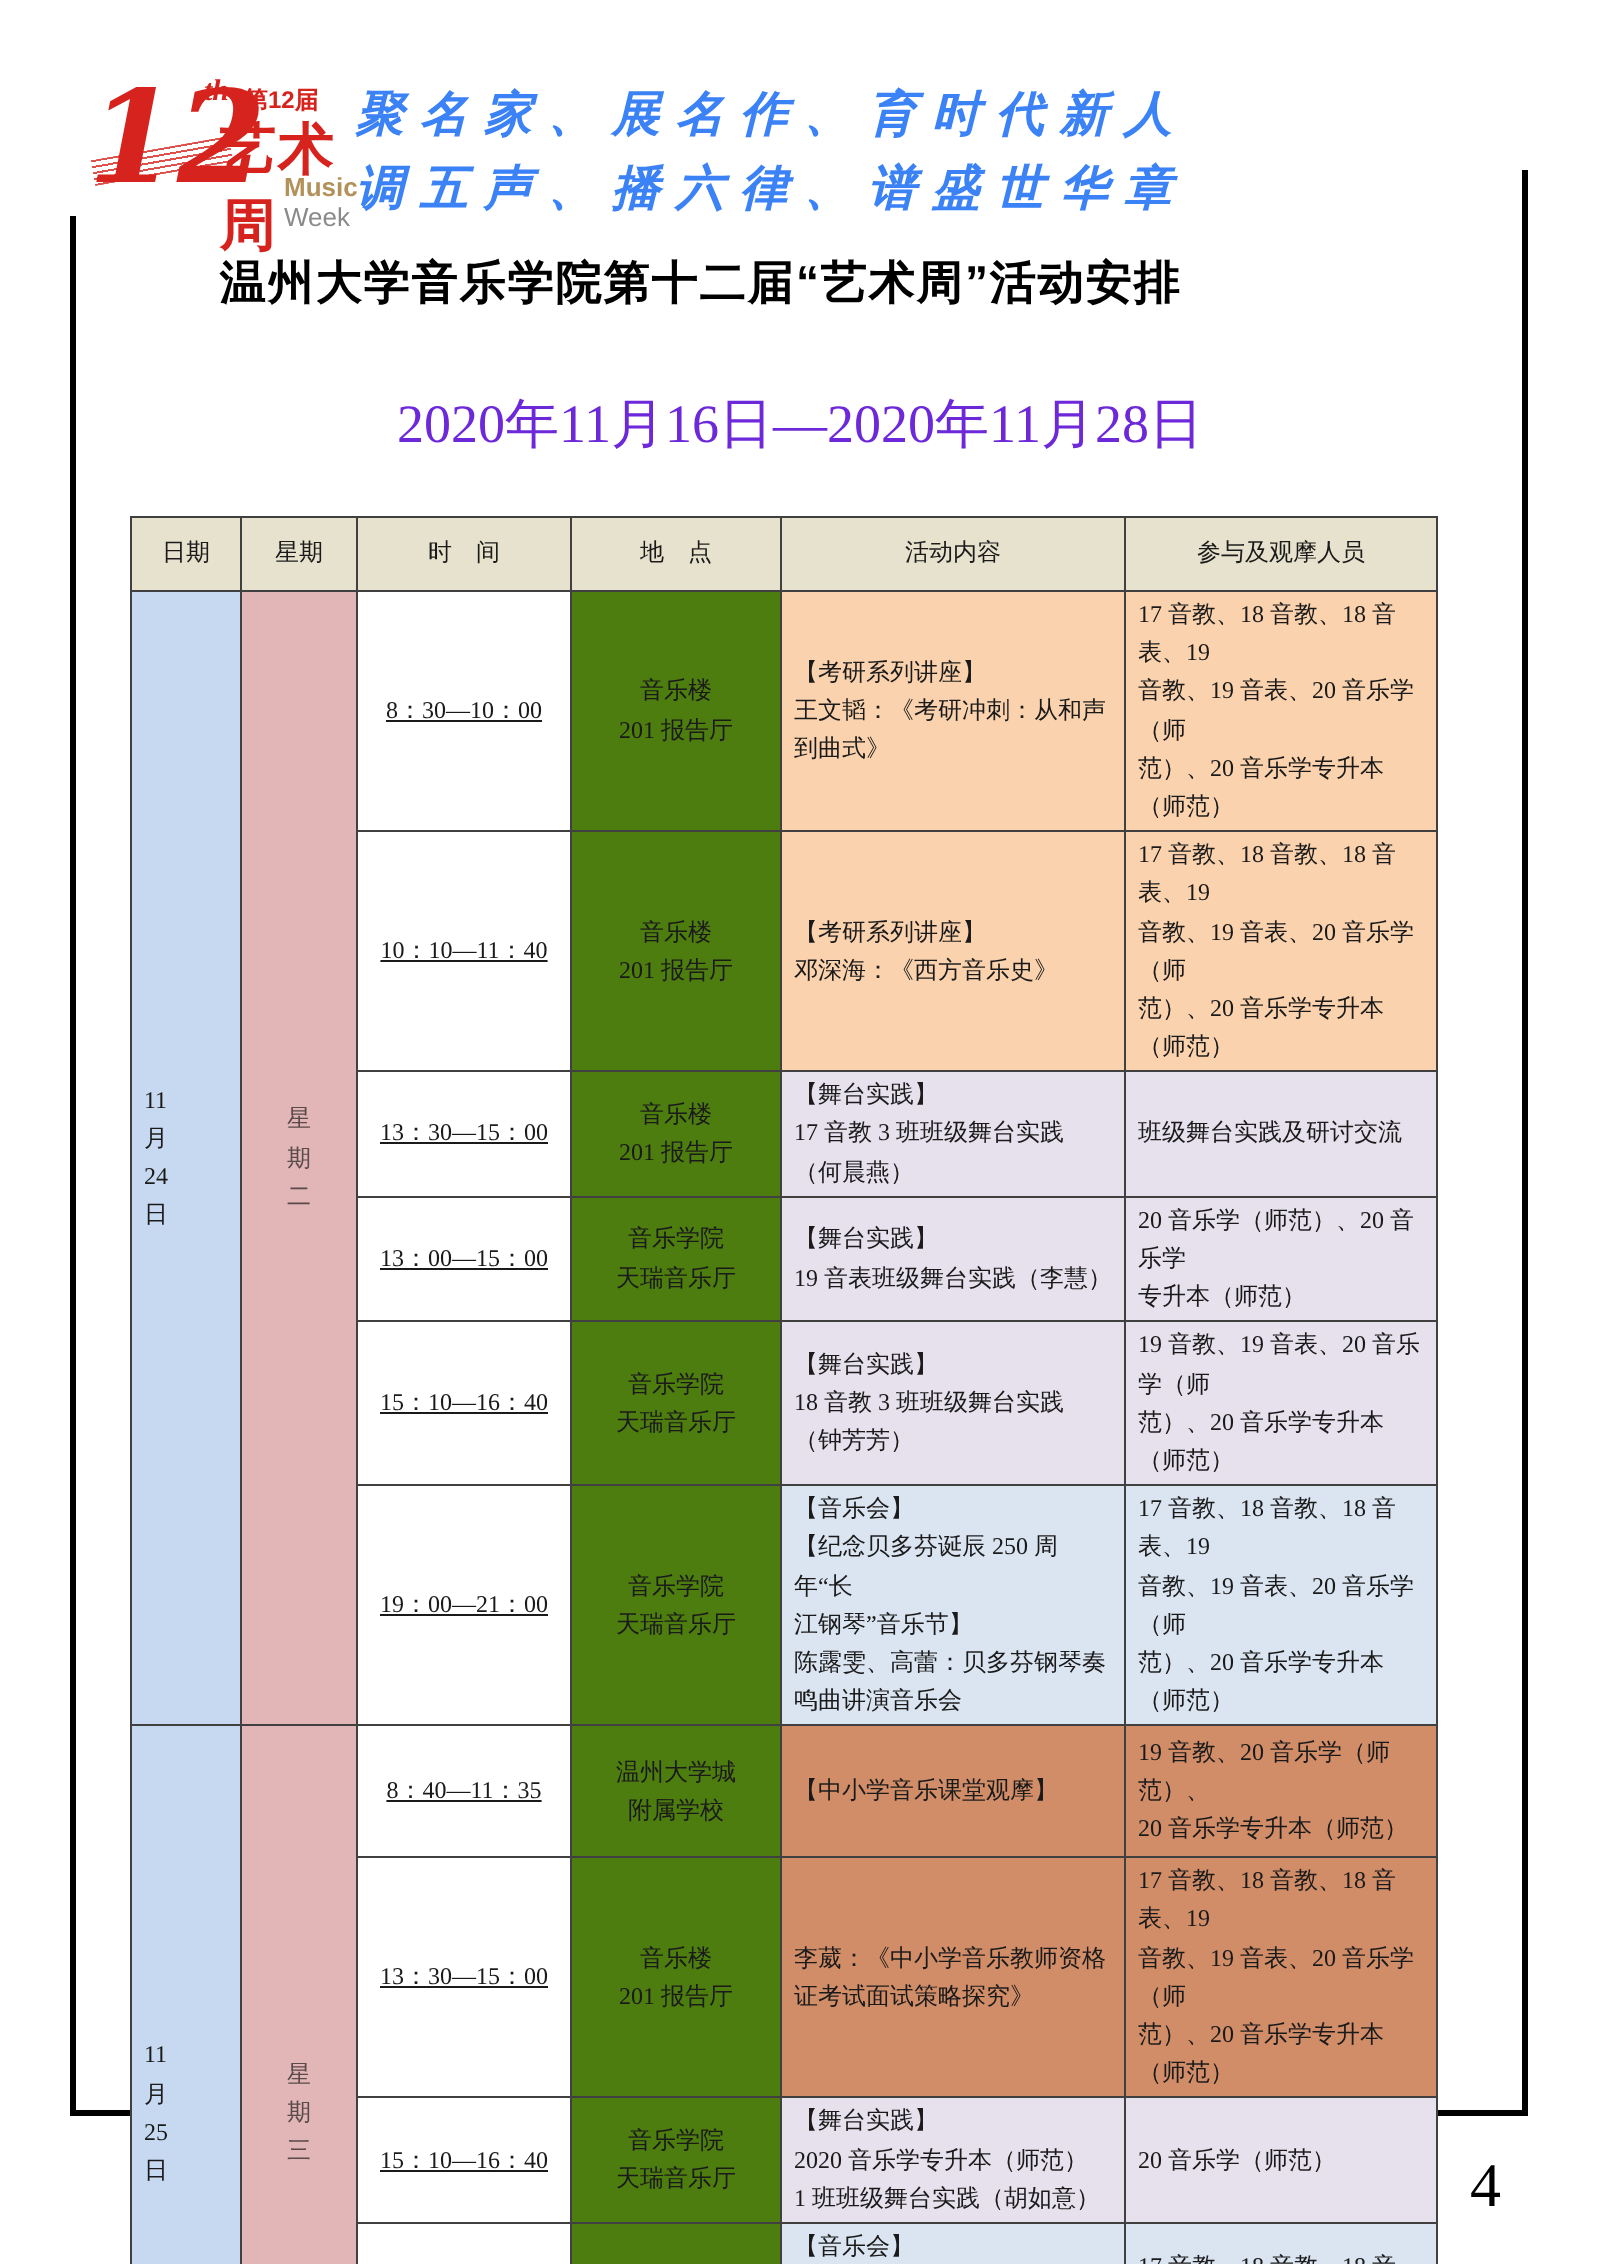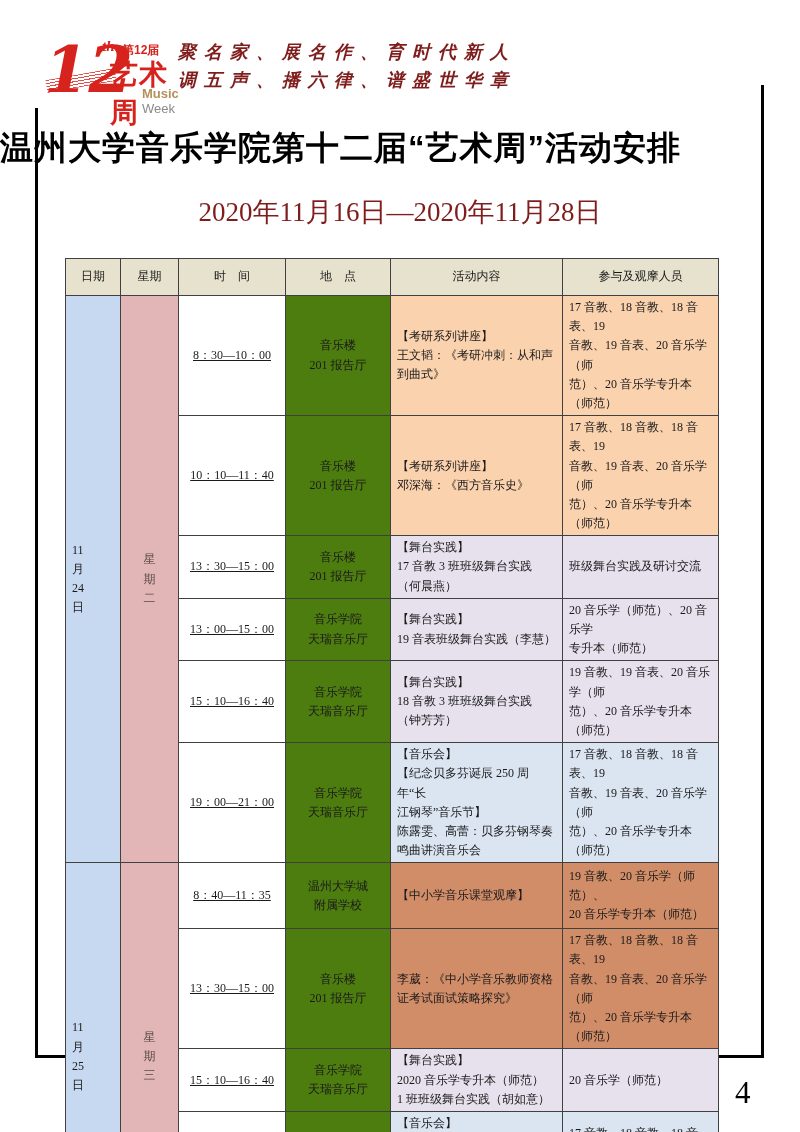--- a/index.html
+++ b/index.html
@@ -20,31 +20,31 @@
     font-weight:900;font-size:28px;letter-spacing:1px;color:var(--accent_red);}
   .logo-en{position:absolute;left:66px;top:50px;font-family:"Liberation Sans",sans-serif;
     font-size:13px;font-weight:bold;padding-left:32px;}
   .logo-music{color:var(--gold);}
   .logo-week{color:var(--gray);font-weight:normal;}
   .logo-staff{position:absolute;left:2px;top:38px;width:70px;height:13px;
     background:repeating-linear-gradient(to bottom,var(--accent_red) 0 1px,transparent 1px 3px);
     transform:rotate(-10deg);opacity:.8;}
   
   .slogan{position:absolute;left:178px;top:38px;font-family:"DejaVu Serif",serif;
-    font-weight:bold;font-style:italic;font-size:18px;color:#7f1d1d;letter-spacing:8px;line-height:1.55;text-align:right;}
+    font-weight:bold;font-style:italic;font-size:24px;color:#3b82f6;letter-spacing:8px;line-height:1.55;text-align:right;}
   
   .frame-left{position:absolute;left:35px;top:108px;width:3px;height:950px;background:#000;}
   .frame-right{position:absolute;left:761px;top:85px;width:3px;height:973px;background:#000;}
   .frame-bottom{position:absolute;left:35px;top:1055px;width:729px;height:3px;background:#000;}
   
-  .page-title{position:absolute;left:0;top:126px;width:701px;text-align:left;
+  .page-title{position:absolute;left:0;top:126px;width:701px;text-align:center;
     font-family:"Liberation Sans","DejaVu Sans",sans-serif;font-weight:900;
-    font-size:33px;letter-spacing:1px;color:#000;}
+    font-size:23px;letter-spacing:1px;color:#000;}
   .date-range{position:absolute;left:0;top:194px;width:800px;text-align:center;
-    font-family:"Liberation Serif",serif;font-size:27px;color:#7f1d1d;}
+    font-family:"Liberation Serif",serif;font-size:27px;color:#6d28d9;}
   
   .sched-wrap{position:absolute;left:65px;top:258px;}
   table.sched{border-collapse:collapse;table-layout:fixed;width:653px;}
   table.sched td,table.sched th{
     border:1px solid var(--border);vertical-align:middle;
     font-size:12px;line-height:1.6;font-weight:normal;
     white-space:pre-line;overflow:hidden;padding:2px 6px;
   }
   th{background:var(--header_bg);text-align:center;font-size:13px;}
   td.c-date{background:var(--date_bg);text-align:left;line-height:1.9;}

